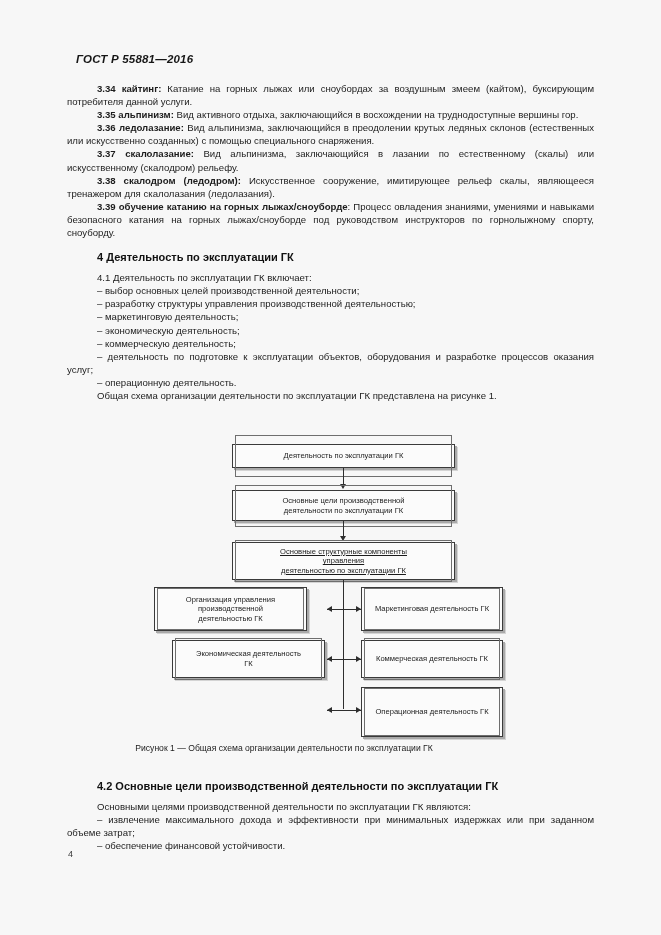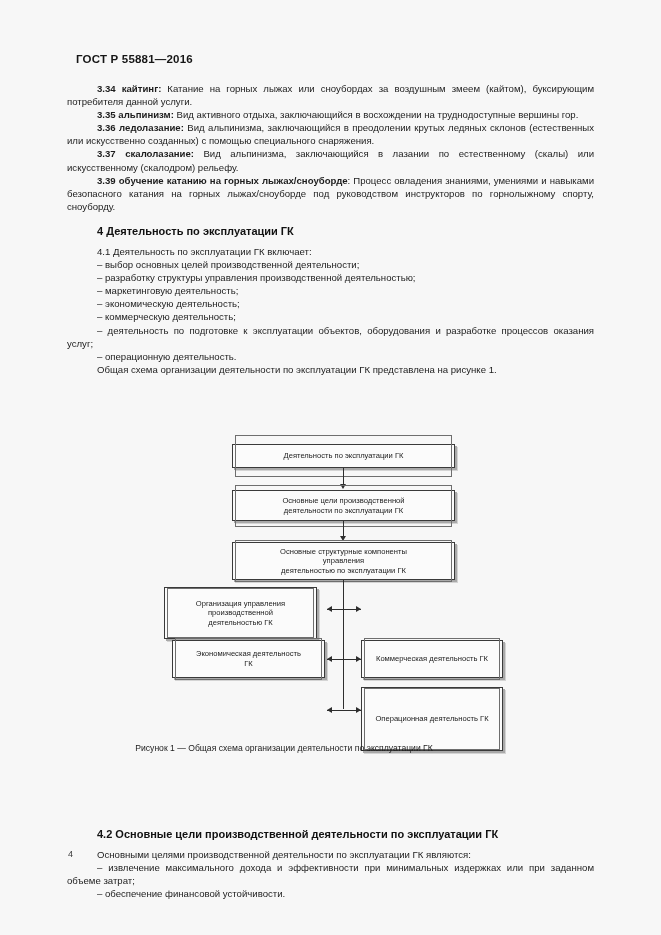--- a/index.html
+++ b/index.html
@@ -19,20 +19,21 @@
     color: #1a1a1a;
   }
   .doc-header {
     position: absolute;
     left: 76px;
     top: 53px;
     font-size: 11.5px;
     font-weight: bold;
     letter-spacing: 0.2px;
     color: #161616;
+    font-style: italic;
   }
   .body-area {
     position: absolute;
     left: 67px;
     top: 82px;
     width: 527px;
   }
   p.para {
     margin: 0;
     font-size: 9.6px;
@@ -135,21 +136,20 @@
     width: 568px;
     text-align: center;
     font-size: 8.6px;
     color: #1c1c1c;
   }
   .tail-area {
     position: absolute;
     left: 67px;
     top: 780px;
     width: 527px;
-    margin-top: 48px;
   }
   .page-num {
     position: absolute;
     left: 68px;
     top: 849px;
     font-size: 9px;
     color: #3a3a3a;
   }
 </style>
 </head>
@@ -157,20 +157,21 @@
 
 <div id="page">
 
   <div class="doc-header">ГОСТ Р 55881—2016</div>
 
   <div class="body-area">
     <p class="para"><span class="ind"></span><b>3.34</b> <b>кайтинг:</b><span> Катание на горных лыжах или сноубордах за воздушным змеем (кайтом), буксирующим потребителя данной услуги.</span></p>
     <p class="para"><span class="ind"></span><b>3.35</b> <b>альпинизм:</b><span> Вид активного отдыха, заключающийся в восхождении на труднодоступные вершины гор.</span></p>
     <p class="para"><span class="ind"></span><b>3.36</b> <b>ледолазание:</b><span> Вид альпинизма, заключающийся в преодолении крутых ледяных склонов (естественных или искусственно созданных) с помощью специального снаряжения.</span></p>
     <p class="para"><span class="ind"></span><b>3.37</b> <b>скалолазание:</b><span> Вид альпинизма, заключающийся в лазании по естественному (скалы) или искусственному (скалодром) рельефу.</span></p>
+    <p class="para"><span class="ind"></span><b>3.38</b> <b>скалодром (ледодром):</b><span> Искусственное сооружение, имитирующее рельеф скалы, являющееся тренажером для скалолазания (ледолазания).</span></p>
     <p class="para"><span class="ind"></span><b>3.39</b> <b>обучение катанию на горных лыжах/сноуборде</b><span>: Процесс овладения знаниями, умениями и навыками безопасного катания на горных лыжах/сноуборде под руководством инструкторов по горнолыжному спорту, сноуборду.</span></p>
 
     <div class="spacer-12"></div>
     <p class="sec-head">4  Деятельность по эксплуатации ГК</p>
     <div class="spacer-8"></div>
 
     <p class="para"><span class="ind"></span><span>4.1</span><span>  Деятельность по эксплуатации ГК включает:</span></p>
     <p class="dash-item"><span class="ind"></span><span>–  выбор основных целей производственной деятельности;</span></p>
     <p class="dash-item"><span class="ind"></span><span>–  разработку структуры управления производственной деятельностью;</span></p>
     <p class="dash-item"><span class="ind"></span><span>–  маркетинговую деятельность;</span></p>
@@ -195,55 +196,60 @@
       <div class="inner">
           <span class="txt" style="white-space:pre-line;">Основные цели производственной
 деятельности по эксплуатации ГК</span>
         </div>
     </div>
     <div class="vline" style="left:343px; top:81px; height:16px;"></div>
     <div class="arrow-down" style="left:340px; top:96px;"></div>
 
     <div class="fbox" style="left:232px; top:102px; width:223px; height:38px;">
       <div class="inner">
-          <span class="txt" style="white-space:pre-line;">Основные структурные компоненты
+          <span class="txt" style="white-space:pre-line;text-decoration:underline;">Основные структурные компоненты
 управления
 деятельностью по эксплуатации ГК</span>
         </div>
     </div>
 
     <div class="vline" style="left:343px; top:140px; height:129px;"></div>
 
-    <div class="fbox" style="left:164px; top:147px; width:153px; height:52px;">
+    <div class="fbox" style="left:154px; top:147px; width:153px; height:44px;">
       <div class="inner">
           <span class="txt" style="white-space:pre-line;">Организация управления
 производственной
 деятельностью ГК</span>
         </div>
     </div>
+    <div class="fbox" style="left:361px; top:147px; width:142px; height:44px;">
+      <div class="inner">
+          <span class="txt" style="white-space:pre-line;">Маркетинговая деятельность ГК</span>
+        </div>
+    </div>
     <div class="hline" style="left:327px; top:169px; width:34px;"></div>
     <div class="arrow-left" style="left:327px; top:166px;"></div>
     <div class="arrow-right" style="left:356px; top:166px;"></div>
 
     <div class="fbox" style="left:172px; top:200px; width:153px; height:38px;">
       <div class="inner">
           <span class="txt" style="white-space:pre-line;">Экономическая деятельность
 ГК</span>
         </div>
     </div>
     <div class="fbox" style="left:361px; top:200px; width:142px; height:38px;">
       <div class="inner">
           <span class="txt" style="white-space:pre-line;">Коммерческая деятельность ГК</span>
         </div>
     </div>
     <div class="hline" style="left:327px; top:219px; width:34px;"></div>
     <div class="arrow-left" style="left:327px; top:216px;"></div>
     <div class="arrow-right" style="left:356px; top:216px;"></div>
 
-    <div class="fbox" style="left:361px; top:247px; width:142px; height:64px;">
+    <div class="fbox" style="left:361px; top:247px; width:142px; height:50px;">
       <div class="inner">
           <span class="txt" style="white-space:pre-line;">Операционная деятельность ГК</span>
         </div>
     </div>
     <div class="hline" style="left:327px; top:270px; width:34px;"></div>
     <div class="arrow-left" style="left:327px; top:267px;"></div>
     <div class="arrow-right" style="left:356px; top:267px;"></div>
 
     <div class="fig-caption">Рисунок 1 — Общая схема организации деятельности по эксплуатации ГК</div>
   </div>

